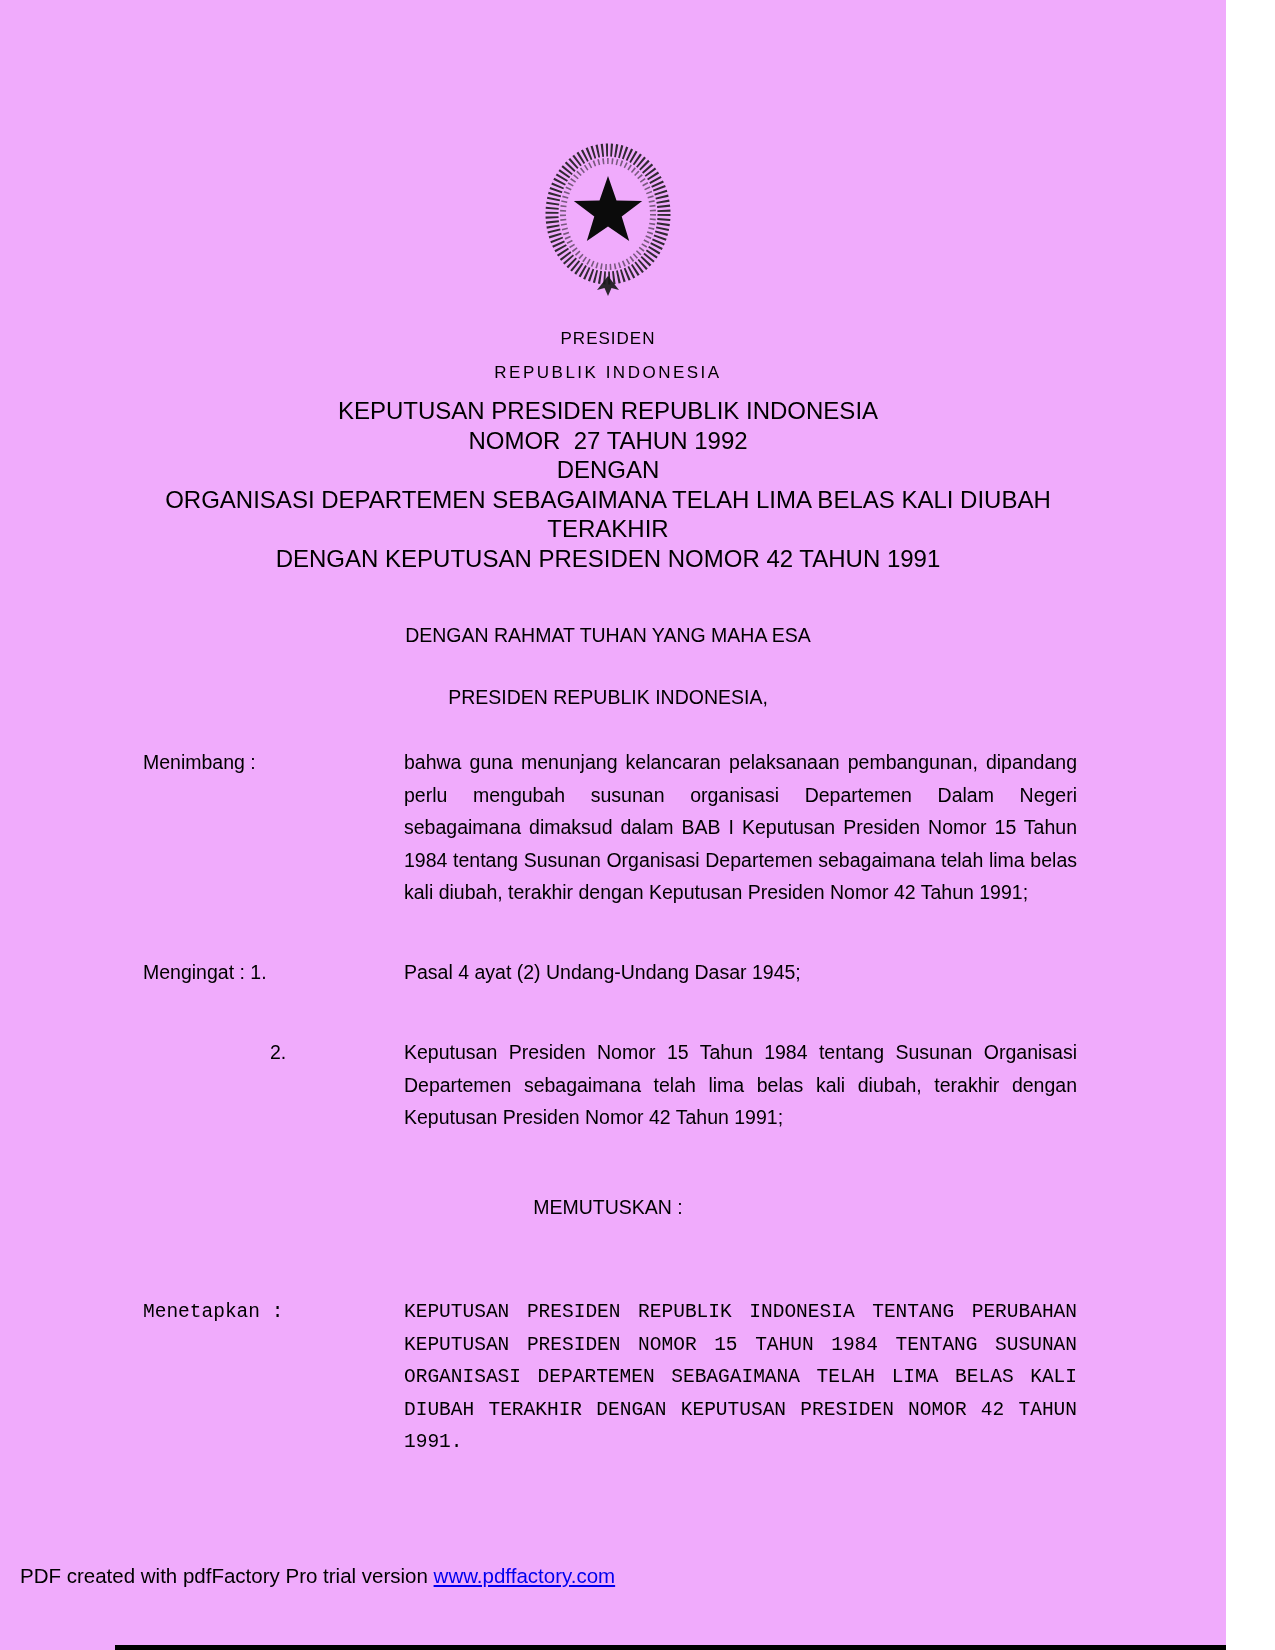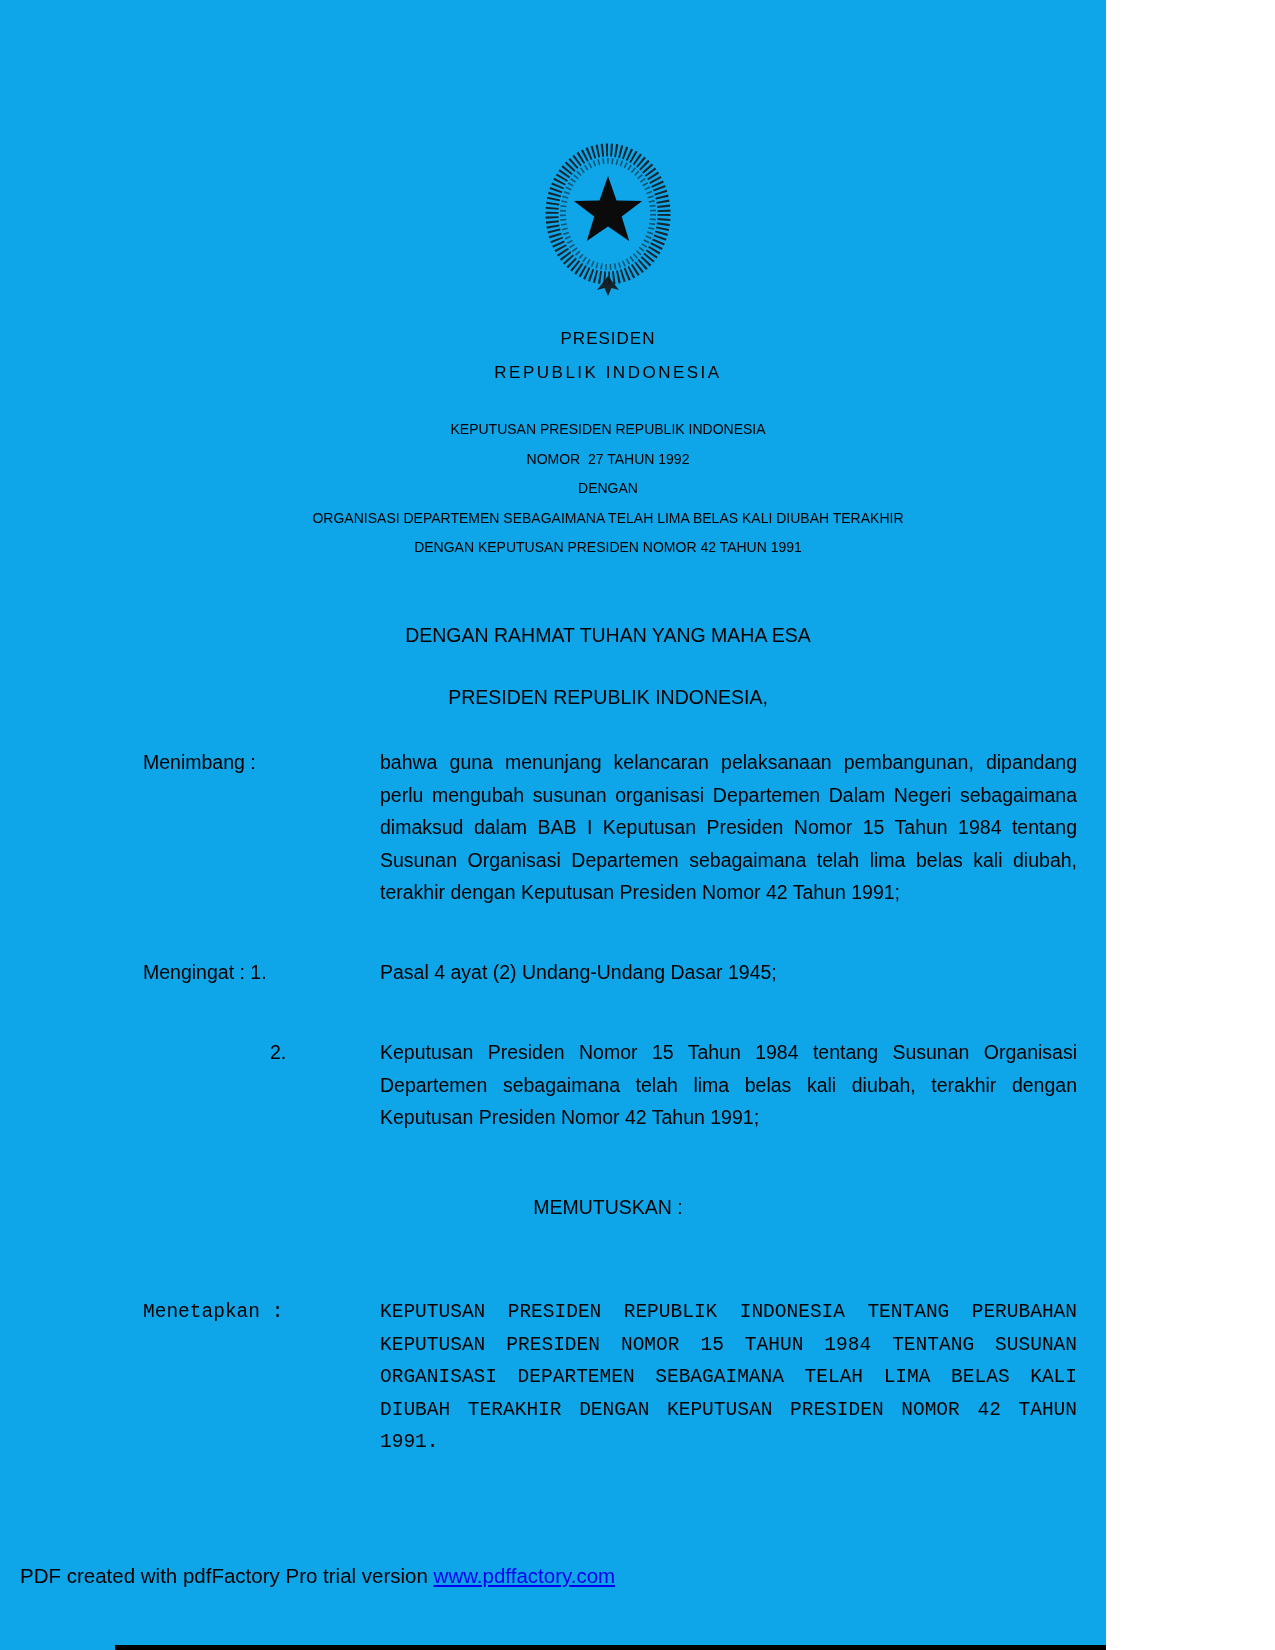--- a/index.html
+++ b/index.html
@@ -2,23 +2,23 @@
 <html><head>
 <meta charset="utf-8">
 <style>
   html, body {
     margin: 0;
     padding: 0;
     background: #ffffff;
   }
   .page {
     position: relative;
-    width: 1106px;
+    width: 1226px;
     height: 1650px;
-    background: #0ea5e9;
+    background: #f0abfc;
     font-family: "Liberation Sans", sans-serif;
     color: #000000;
     overflow: hidden;
   }
   .content-col {
     position: absolute;
     left: 143px;
     width: 930px;
   }
   .center { text-align: center; }
@@ -32,36 +32,37 @@
   }
   .org-block {
     top: 326px;
     font-size: 17px;
     line-height: 26px;
     letter-spacing: 1px;
   }
   .org-line2 { letter-spacing: 2.5px; margin-top: 8px; }
 
   .title-block {
-    top: 415px;
-    font-size: 14px;
+    top: 396px;
+    font-size: 24px;
     line-height: 29.5px;
   }
   .title-line { white-space: pre-wrap; }
 
   .invocation { top: 624px; font-size: 19.5px; }
   .authority  { top: 686px; font-size: 19.5px; }
 
   .section-grid {
     position: absolute;
     left: 143px;
     width: 934px;
     display: grid;
     grid-template-columns: 237px 1fr;
     align-items: start;
+    gap: 24px;
   }
   .label, .body-text, .num-cell {
     font-size: 19.5px;
     line-height: 32.5px;
   }
   .body-text { text-align: justify; }
   .body-left { text-align: left; }
   .num-cell { padding-left: 127px; }
 
   .menimbang   { top: 746px; }

